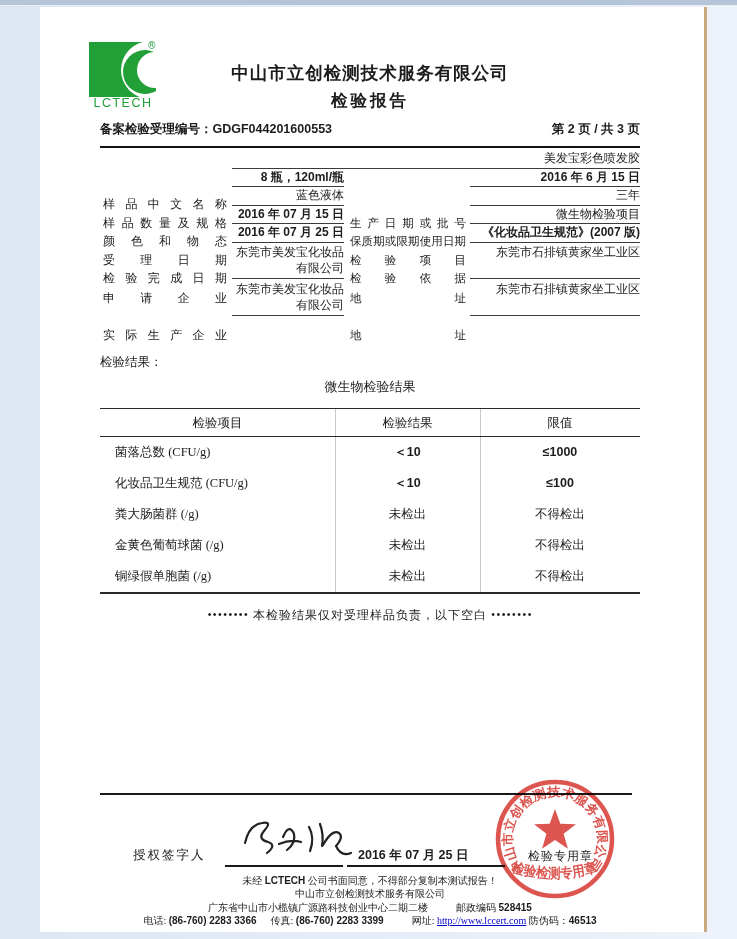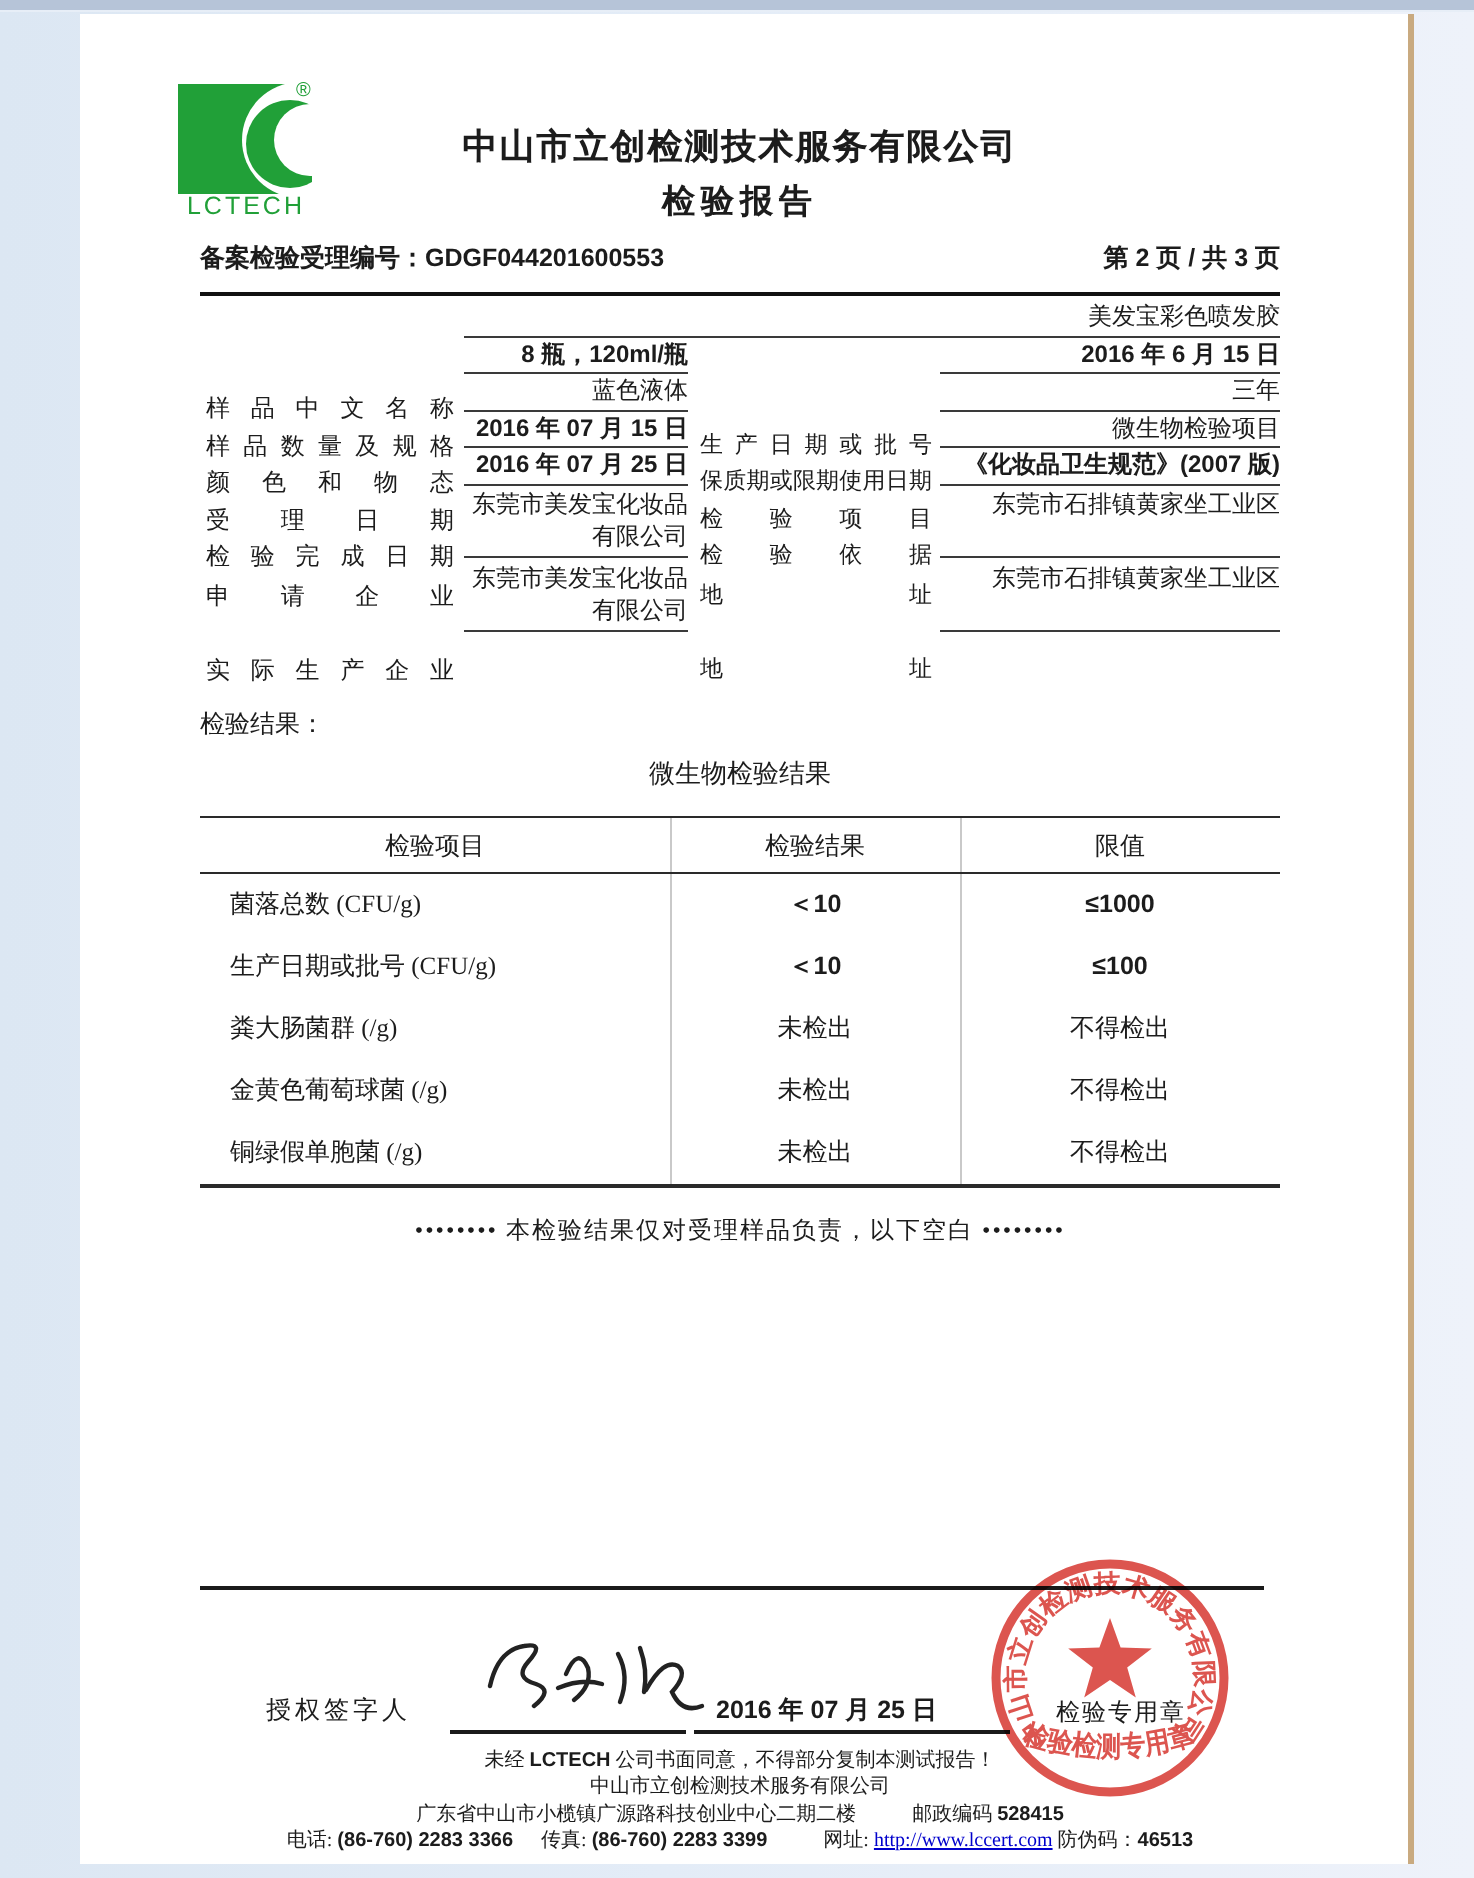--- a/index.html
+++ b/index.html
@@ -169,21 +169,21 @@
       <div class="tc item">检验项目</div>
       <div class="tc result">检验结果</div>
       <div class="tc limit">限值</div>
     </div>
     <div class="trow">
       <div class="tc item">菌落总数 (CFU/g)</div>
       <div class="tc result autobold bold">＜10</div>
       <div class="tc limit autobold bold">≤1000</div>
     </div>
     <div class="trow">
-      <div class="tc item">生产日期或批号 (CFU/g)</div>
+      <div class="tc item">化妆品卫生规范 (CFU/g)</div>
       <div class="tc result autobold bold">＜10</div>
       <div class="tc limit autobold bold">≤100</div>
     </div>
     <div class="trow">
       <div class="tc item">粪大肠菌群 (/g)</div>
       <div class="tc result autobold">未检出</div>
       <div class="tc limit autobold">不得检出</div>
     </div>
     <div class="trow">
       <div class="tc item">金黄色葡萄球菌 (/g)</div>

